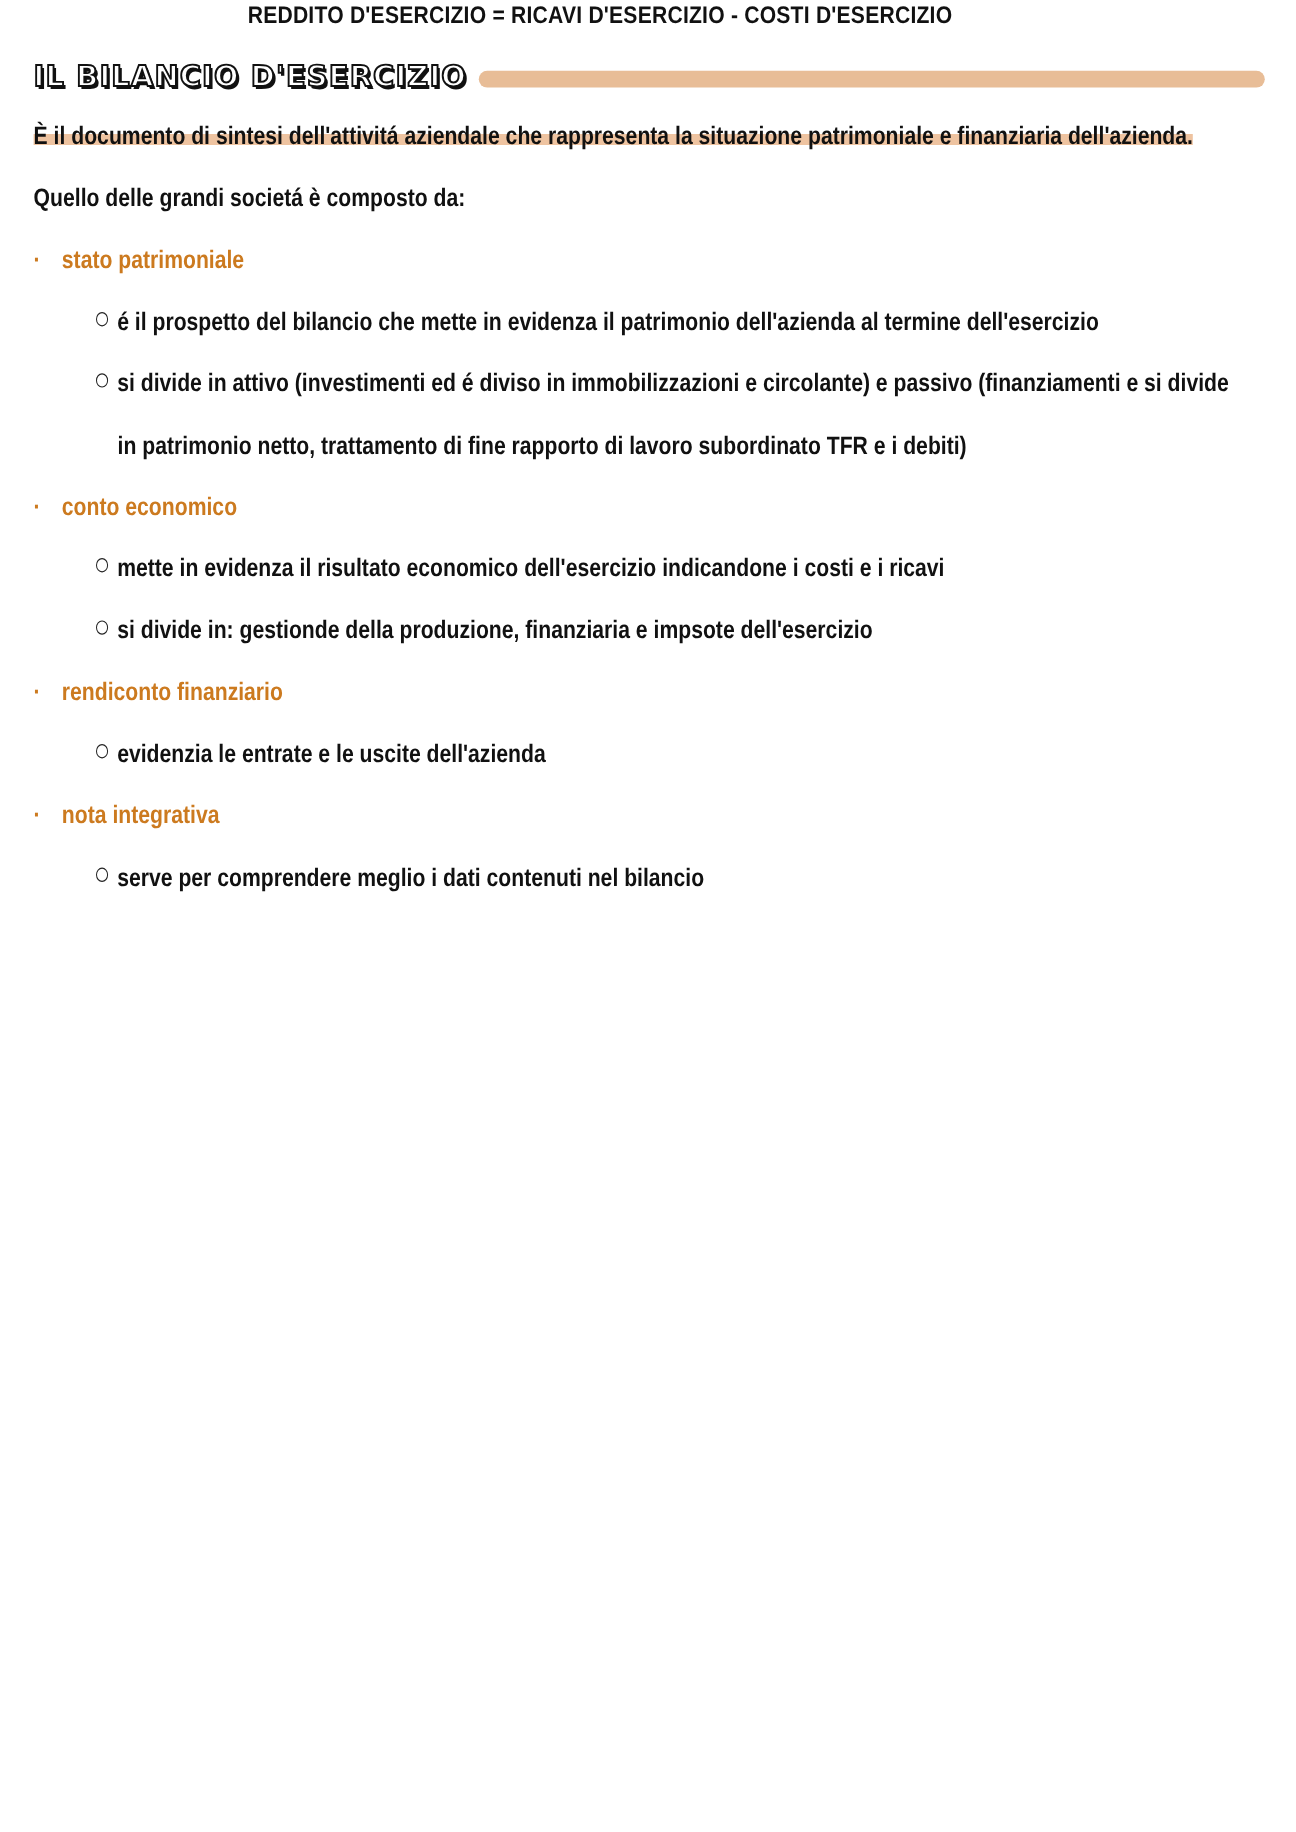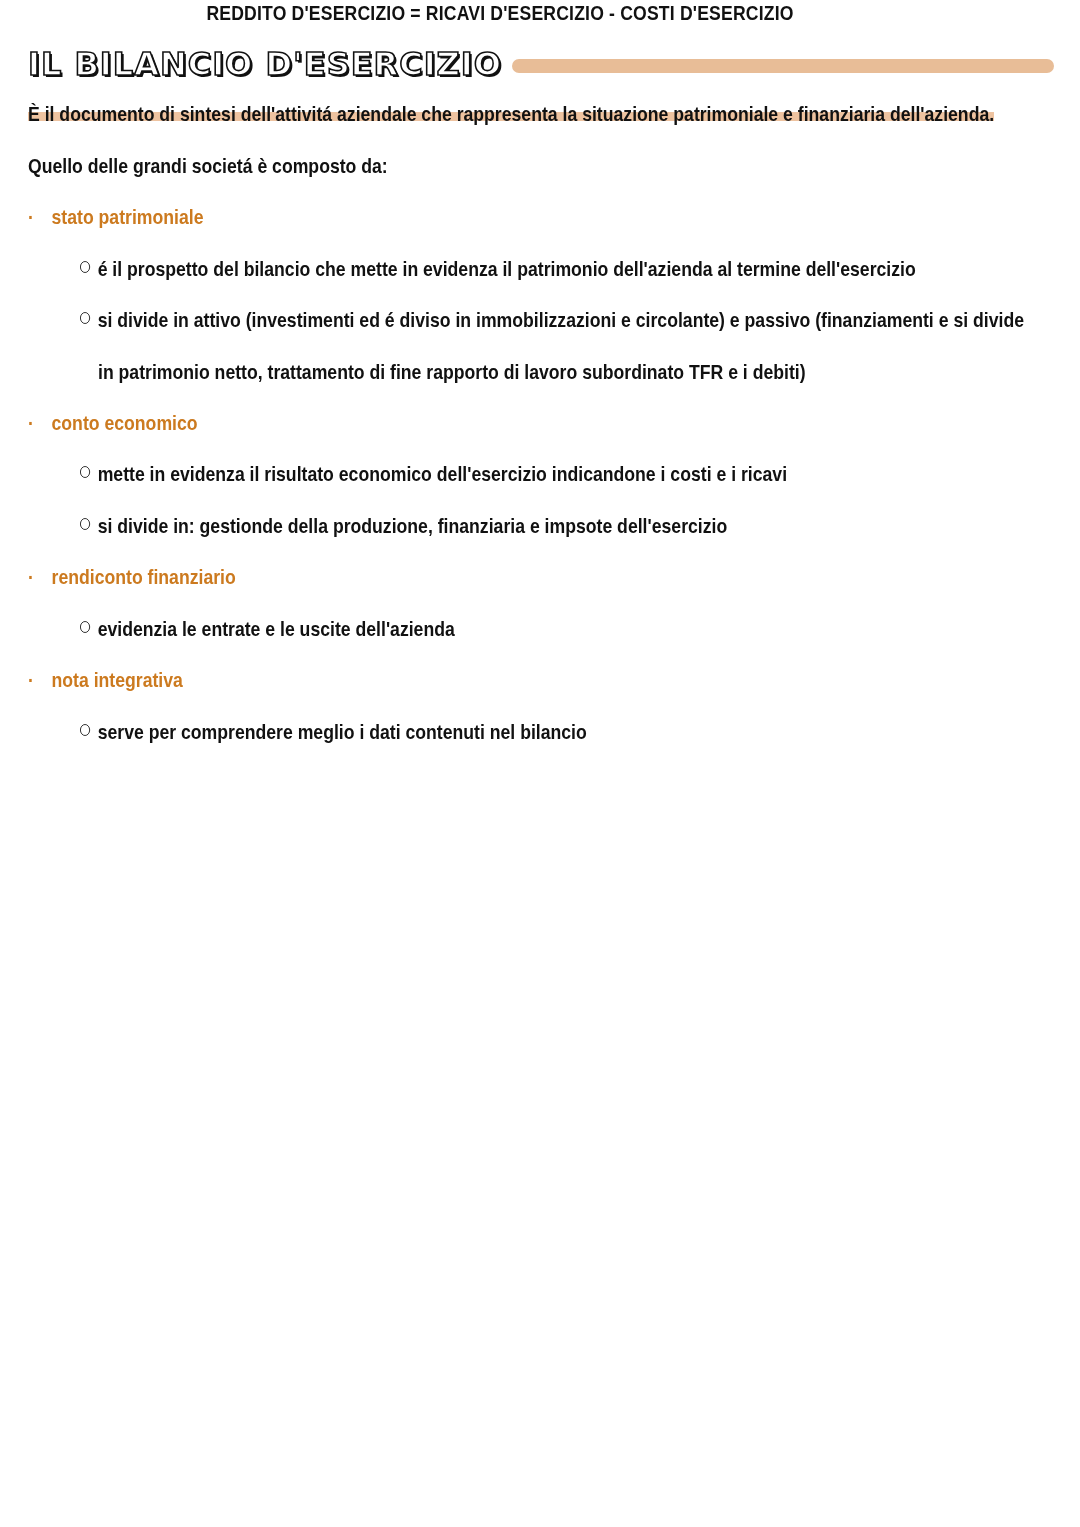--- a/index.html
+++ b/index.html
@@ -34,21 +34,21 @@
       position: absolute;
       top: 44px;
       left: 28px;
       right: 26px;
       height: 40px;
       display: flex;
       align-items: center;
     }
     .title {
       font-family: "DejaVu Sans", sans-serif;
-      font-size: 32px;
+      font-size: 24px;
       font-weight: bold;
       color: #ffffff;
       letter-spacing: 1px;
       -webkit-text-stroke: 1.6px #111;
       text-shadow: 2px 2px 0 #111;
       white-space: nowrap;
       line-height: 40px;
     }
     .title-bar {
       flex: 1;

